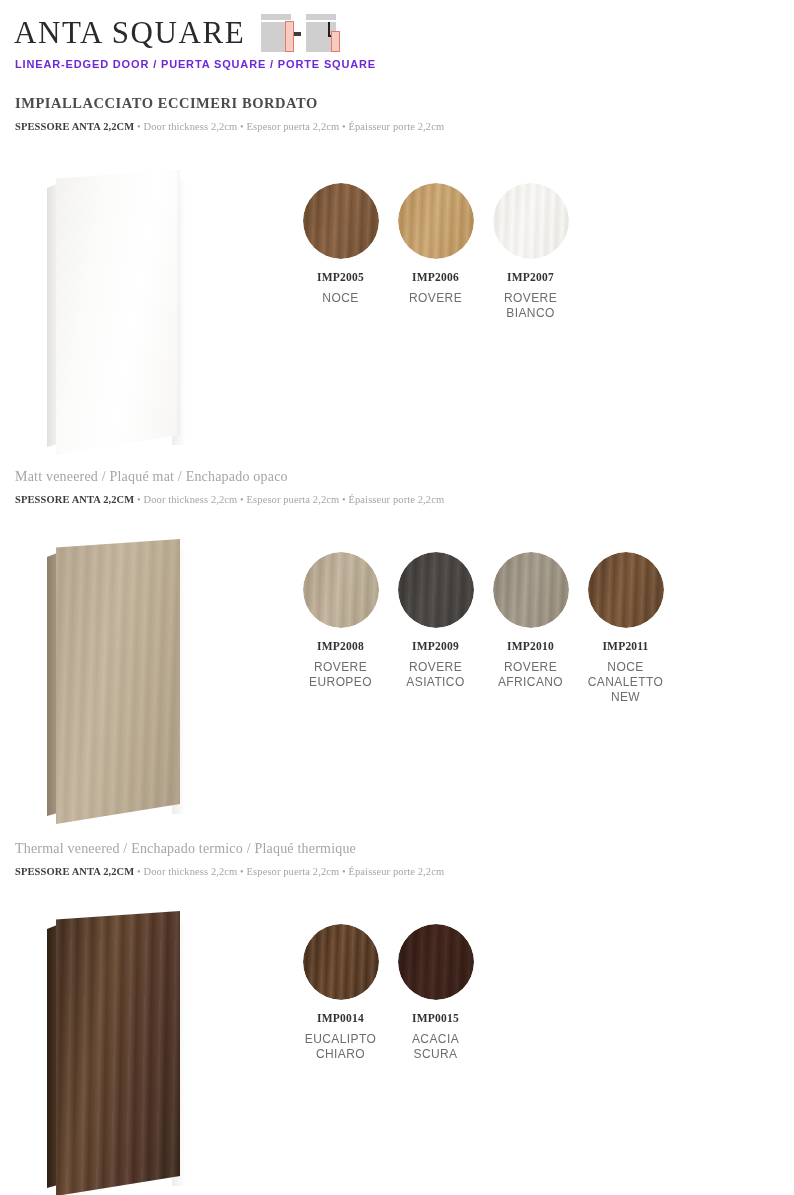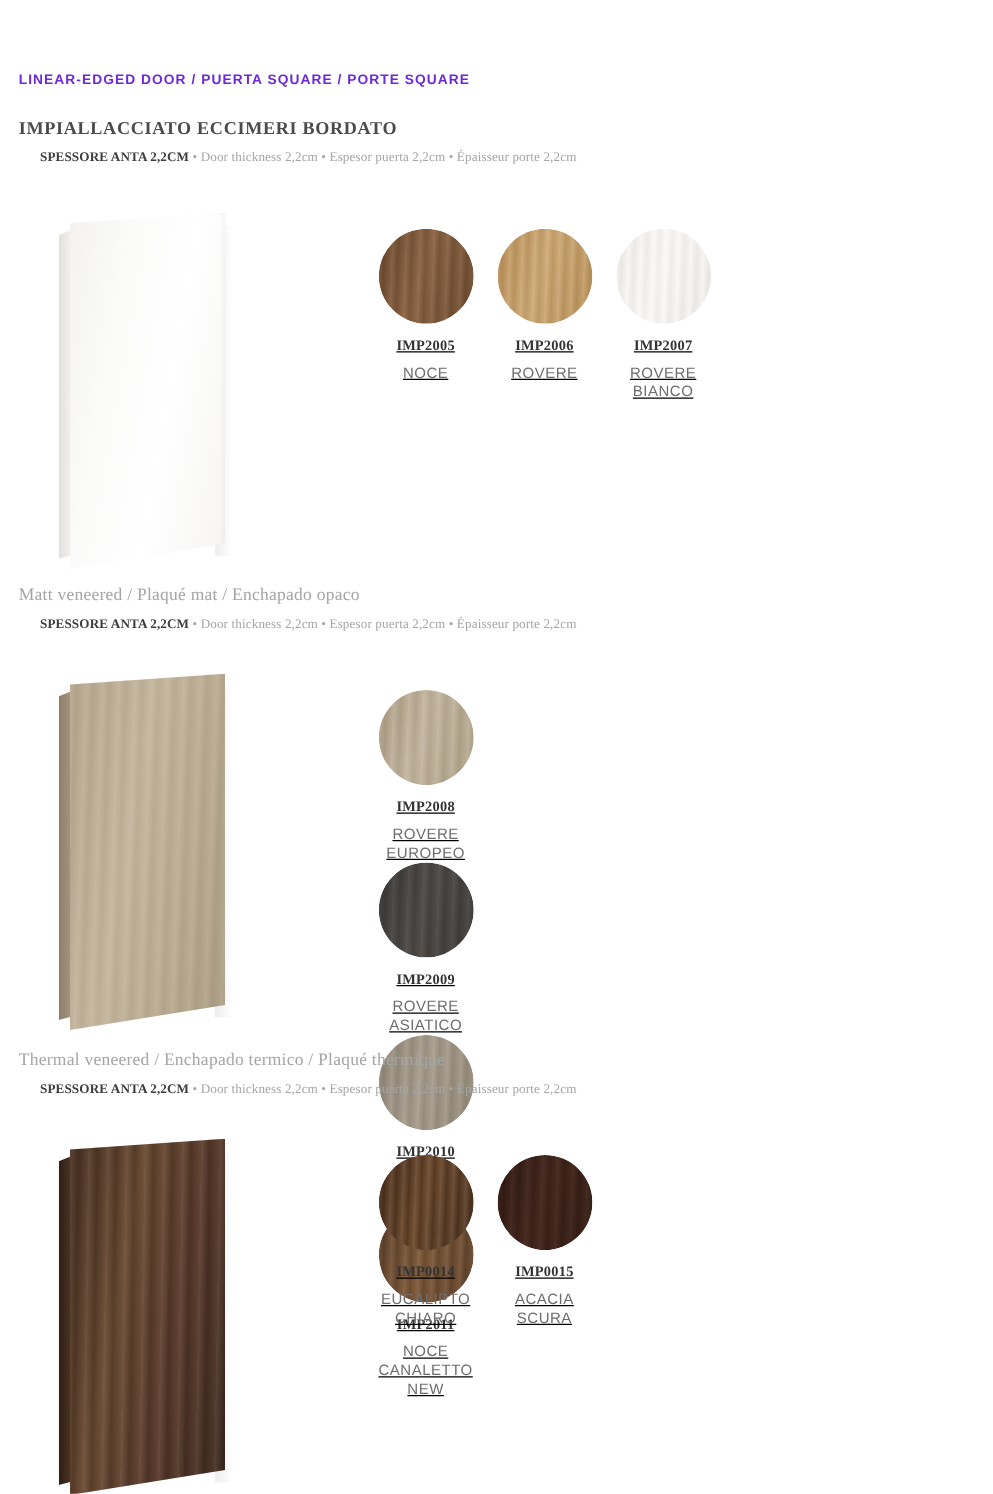--- a/index.html
+++ b/index.html
@@ -103,21 +103,21 @@
     color: #a5a5a5;
     letter-spacing: 0.2px;
     margin: 3px 0 0 0;
     white-space: nowrap;
   }
   .sec-thick {
     font-family: "Liberation Serif", serif;
     font-size: 10.5px;
     color: #a5a5a5;
     letter-spacing: 0.1px;
-    margin: 9px 0 0 17px;
+    margin: 9px 0 0 0;
     white-space: nowrap;
   }
   .sec-thick b {
     color: #3d3d3d;
     font-weight: bold;
   }
 
   
   .door-wrap { position: absolute; }
 
@@ -179,21 +179,20 @@
   }
 
   
   .swatch-row { position: absolute; display: flex; }
   .swatch {
     width: 95px;
     display: flex;
     flex-direction: column;
     align-items: center;
     text-align: center;
-    text-decoration: underline;
   }
   .swatch-disc {
     width: 76px; height: 76px;
     border-radius: 50%;
     position: relative;
     overflow: hidden;
   }
   .swatch-disc .grain {
     position: absolute; inset: 0;
     border-radius: 50%;
@@ -214,20 +213,39 @@
     letter-spacing: 0.4px;
     line-height: 15px;
     white-space: pre-line;
   }
 </style>
 </head>
 <body>
 
 <div class="page">
 
+  <div class="title-row">
+    <div class="main-title">ANTA SQUARE</div>
+
+    <div class="profile-icons">
+      <div class="profile-icon">
+        <div class="pi-top"></div>
+        <div class="pi-body"></div>
+        <div class="pi-door a"></div>
+        <div class="pi-handle"></div>
+      </div>
+      <div class="profile-icon">
+        <div class="pi-top"></div>
+        <div class="pi-body"></div>
+        <div class="pi-line-v"></div>
+        <div class="pi-line-h"></div>
+        <div class="pi-door b"></div>
+      </div>
+    </div>
+  </div>
 
   <div class="subtitle">LINEAR-EDGED DOOR / PUERTA SQUARE / PORTE SQUARE</div>
 
   <div class="section" style="top:95px;">
     <div class="sec-head">
       <p class="sec-title">IMPIALLACCIATO ECCIMERI BORDATO</p>
       <p class="sec-thick"><b>SPESSORE ANTA 2,2CM</b><span> • Door thickness 2,2cm • Espesor puerta 2,2cm • Épaisseur porte 2,2cm</span></p>
     </div>
 
     <div class="door-wrap" style="left:42px; top:75px; width:150px; height:285px;">
@@ -271,21 +289,21 @@
     </div>
 
     <div class="door-wrap" style="left:42px; top:73px; width:150px; height:285px;">
       <div class="door door2" style="width:150px;height:285px;">
         <div class="door-shadow"></div>
         <div class="door-edge"></div>
         <div class="door-face"></div>
       </div>
     </div>
 
-    <div class="swatch-row" style="left:293px; top:86px;flex-direction:column;">
+    <div class="swatch-row" style="left:293px; top:86px;">
       <div class="swatch">
         <div class="swatch-disc">
           <div class="grain" style="background:repeating-linear-gradient(92deg, rgba(255,255,255,0.16) 0px, rgba(0,0,0,0.05) 6px, rgba(255,255,255,0.10) 12px), linear-gradient(105deg,#ab9b82,#c0b199 45%,#ada085);"></div>
         </div>
         <div class="swatch-code">IMP2008</div>
         <div class="swatch-name">ROVERE
 EUROPEO</div>
       </div>
       <div class="swatch">
         <div class="swatch-disc">

